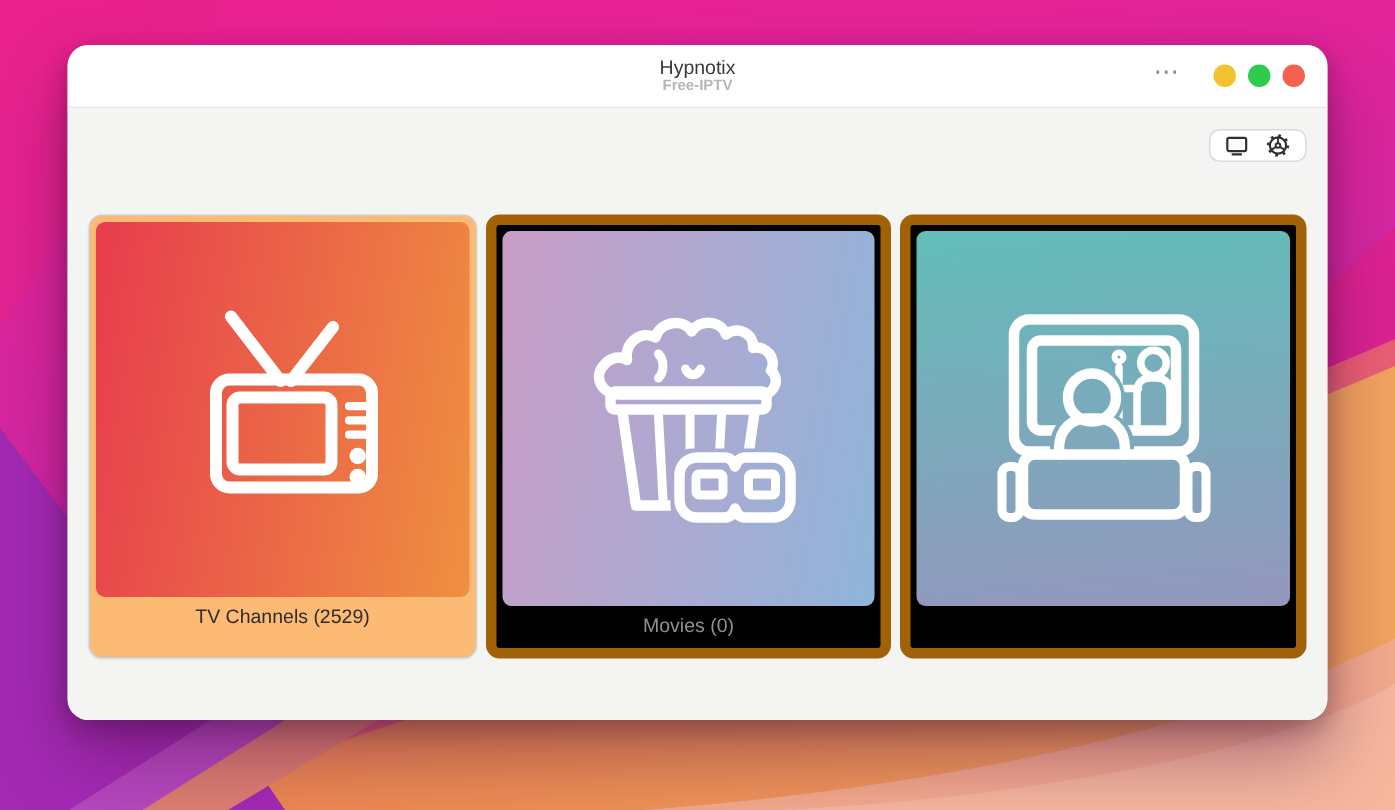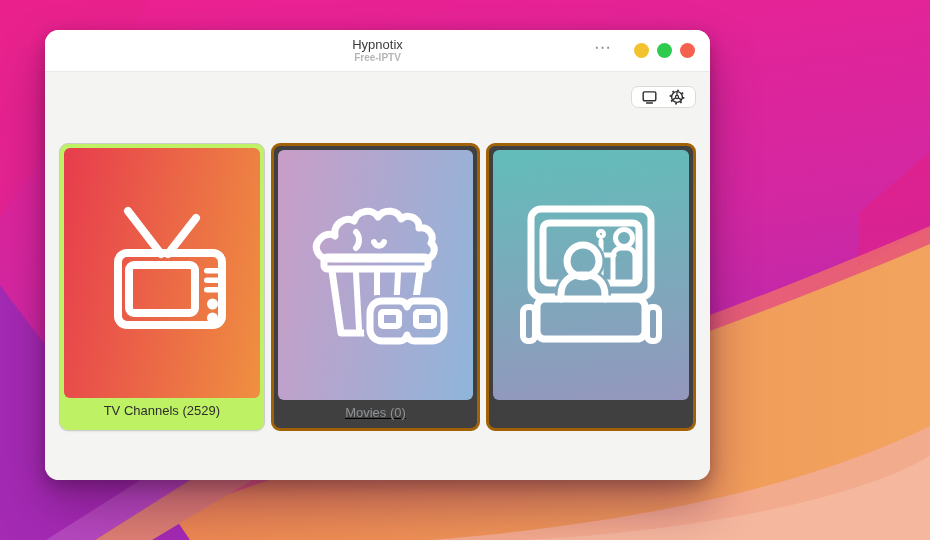--- a/index.html
+++ b/index.html
@@ -4,21 +4,21 @@
 <style>
   html,body{margin:0;padding:0;}
   body{
     width:930px;height:540px;overflow:hidden;position:relative;
     font-family:"Liberation Sans",sans-serif;background:#d327a2;
   }
   .wallpaper{position:absolute;left:0;top:0;width:930px;height:540px;}
 
   
   .window{
-    position:absolute;left:45px;top:30px;width:665px;height:450px;
+    position:absolute;left:45px;top:30px;width:840px;height:450px;
     border-radius:14px;background:#f4f4f3;overflow:hidden;
     box-shadow:0 24px 48px rgba(75,10,70,.42),0 6px 16px rgba(0,0,0,.25);
     display:flex;flex-direction:column;
   }
   .titlebar{
     height:41px;flex:0 0 auto;background:#ffffff;border-bottom:1px solid #e9e9e9;
     position:relative;
   }
   .title-block{
     position:absolute;inset:0;display:flex;flex-direction:column;
@@ -43,22 +43,22 @@
     display:flex;align-items:center;gap:10px;background:#fff;
     border:1px solid #dbdbdb;border-radius:7px;padding:3px 9px;height:22px;box-sizing:border-box;
   }
   .tool-btn{background:none;border:none;padding:0;display:flex;align-items:center;cursor:pointer;}
 
   .cards{display:flex;gap:6px;margin-top:35px;}
   .card{
     flex:1;border-radius:9px;padding:4px;display:flex;flex-direction:column;
     box-sizing:border-box;cursor:pointer;
   }
-  .card.active{background:#bef264;border:1px solid #cccccc;box-shadow:0 1px 2px rgba(0,0,0,.06);}
-  .card.idle{background:#404040;border:3px solid #a16207;text-decoration:underline;}
+  .card.active{background:#fdba74;border:1px solid #cccccc;box-shadow:0 1px 2px rgba(0,0,0,.06);}
+  .card.idle{background:#000000;border:7px solid #a16207;}
   .card-art{
     height:250px;border-radius:6px;display:flex;align-items:center;justify-content:center;
   }
   .card-label{
     height:24px;display:flex;align-items:center;justify-content:center;
     font-size:13px;
   }
 </style>
 </head>
 <body>

